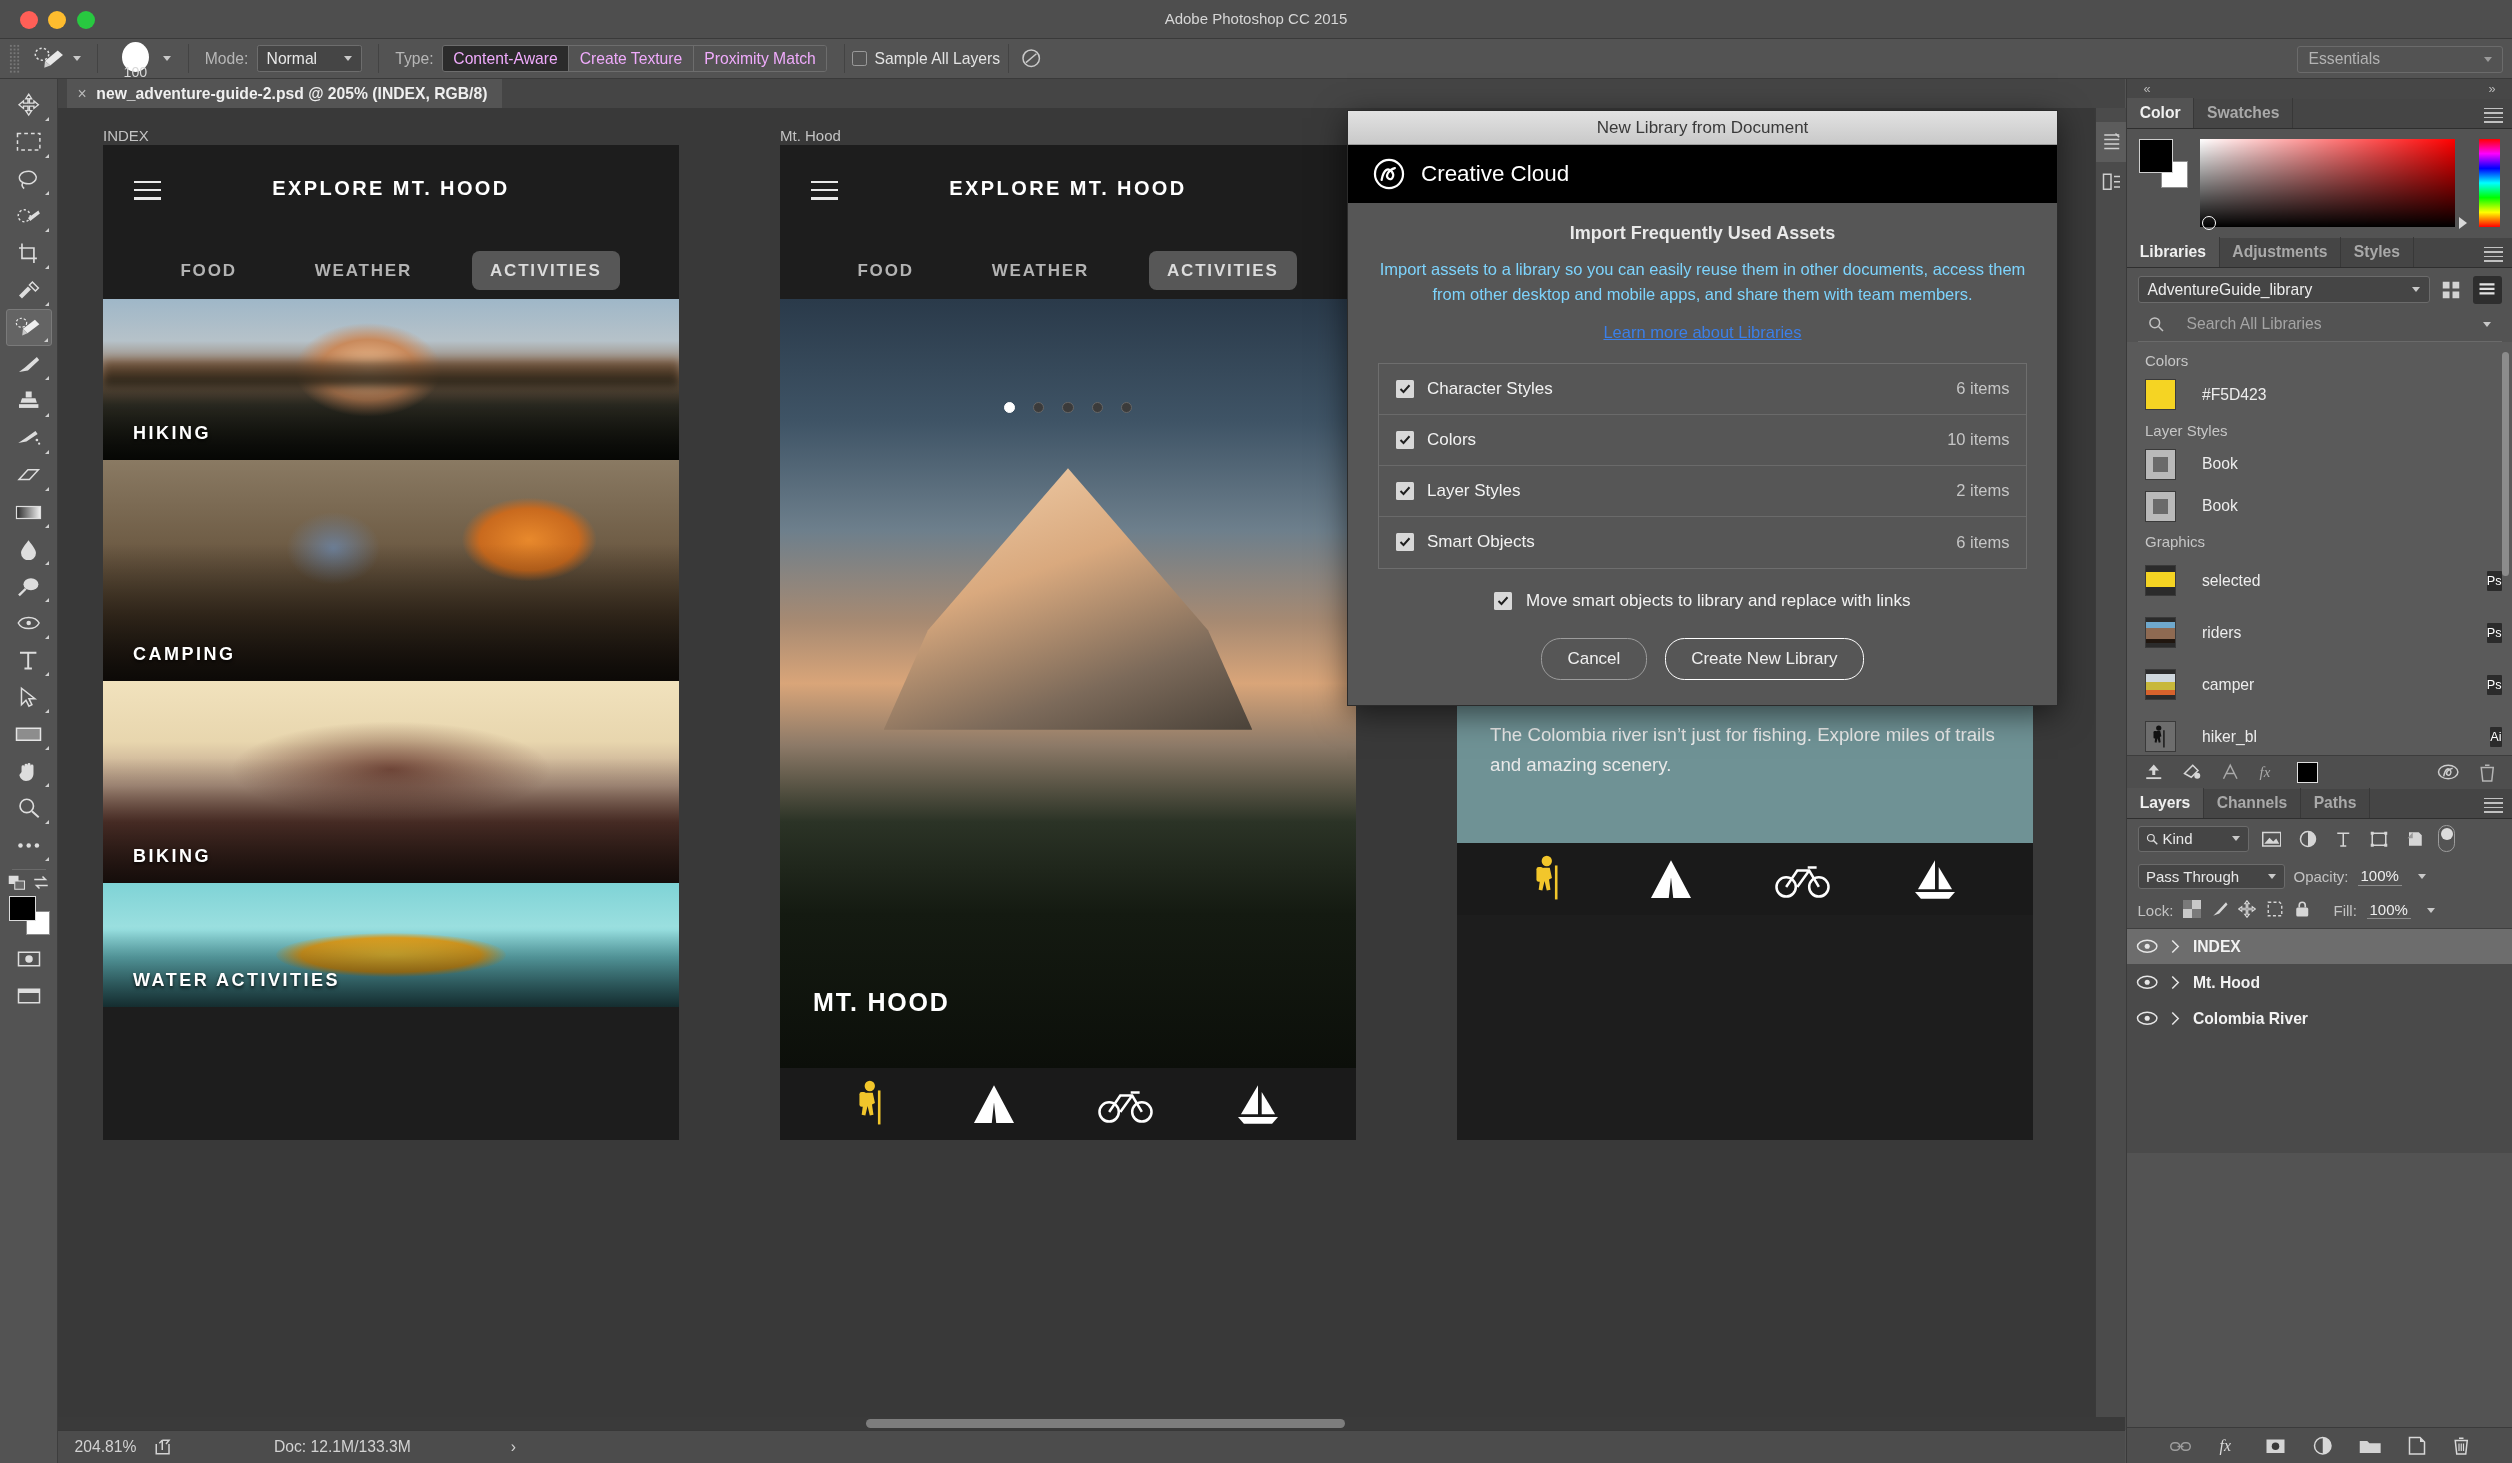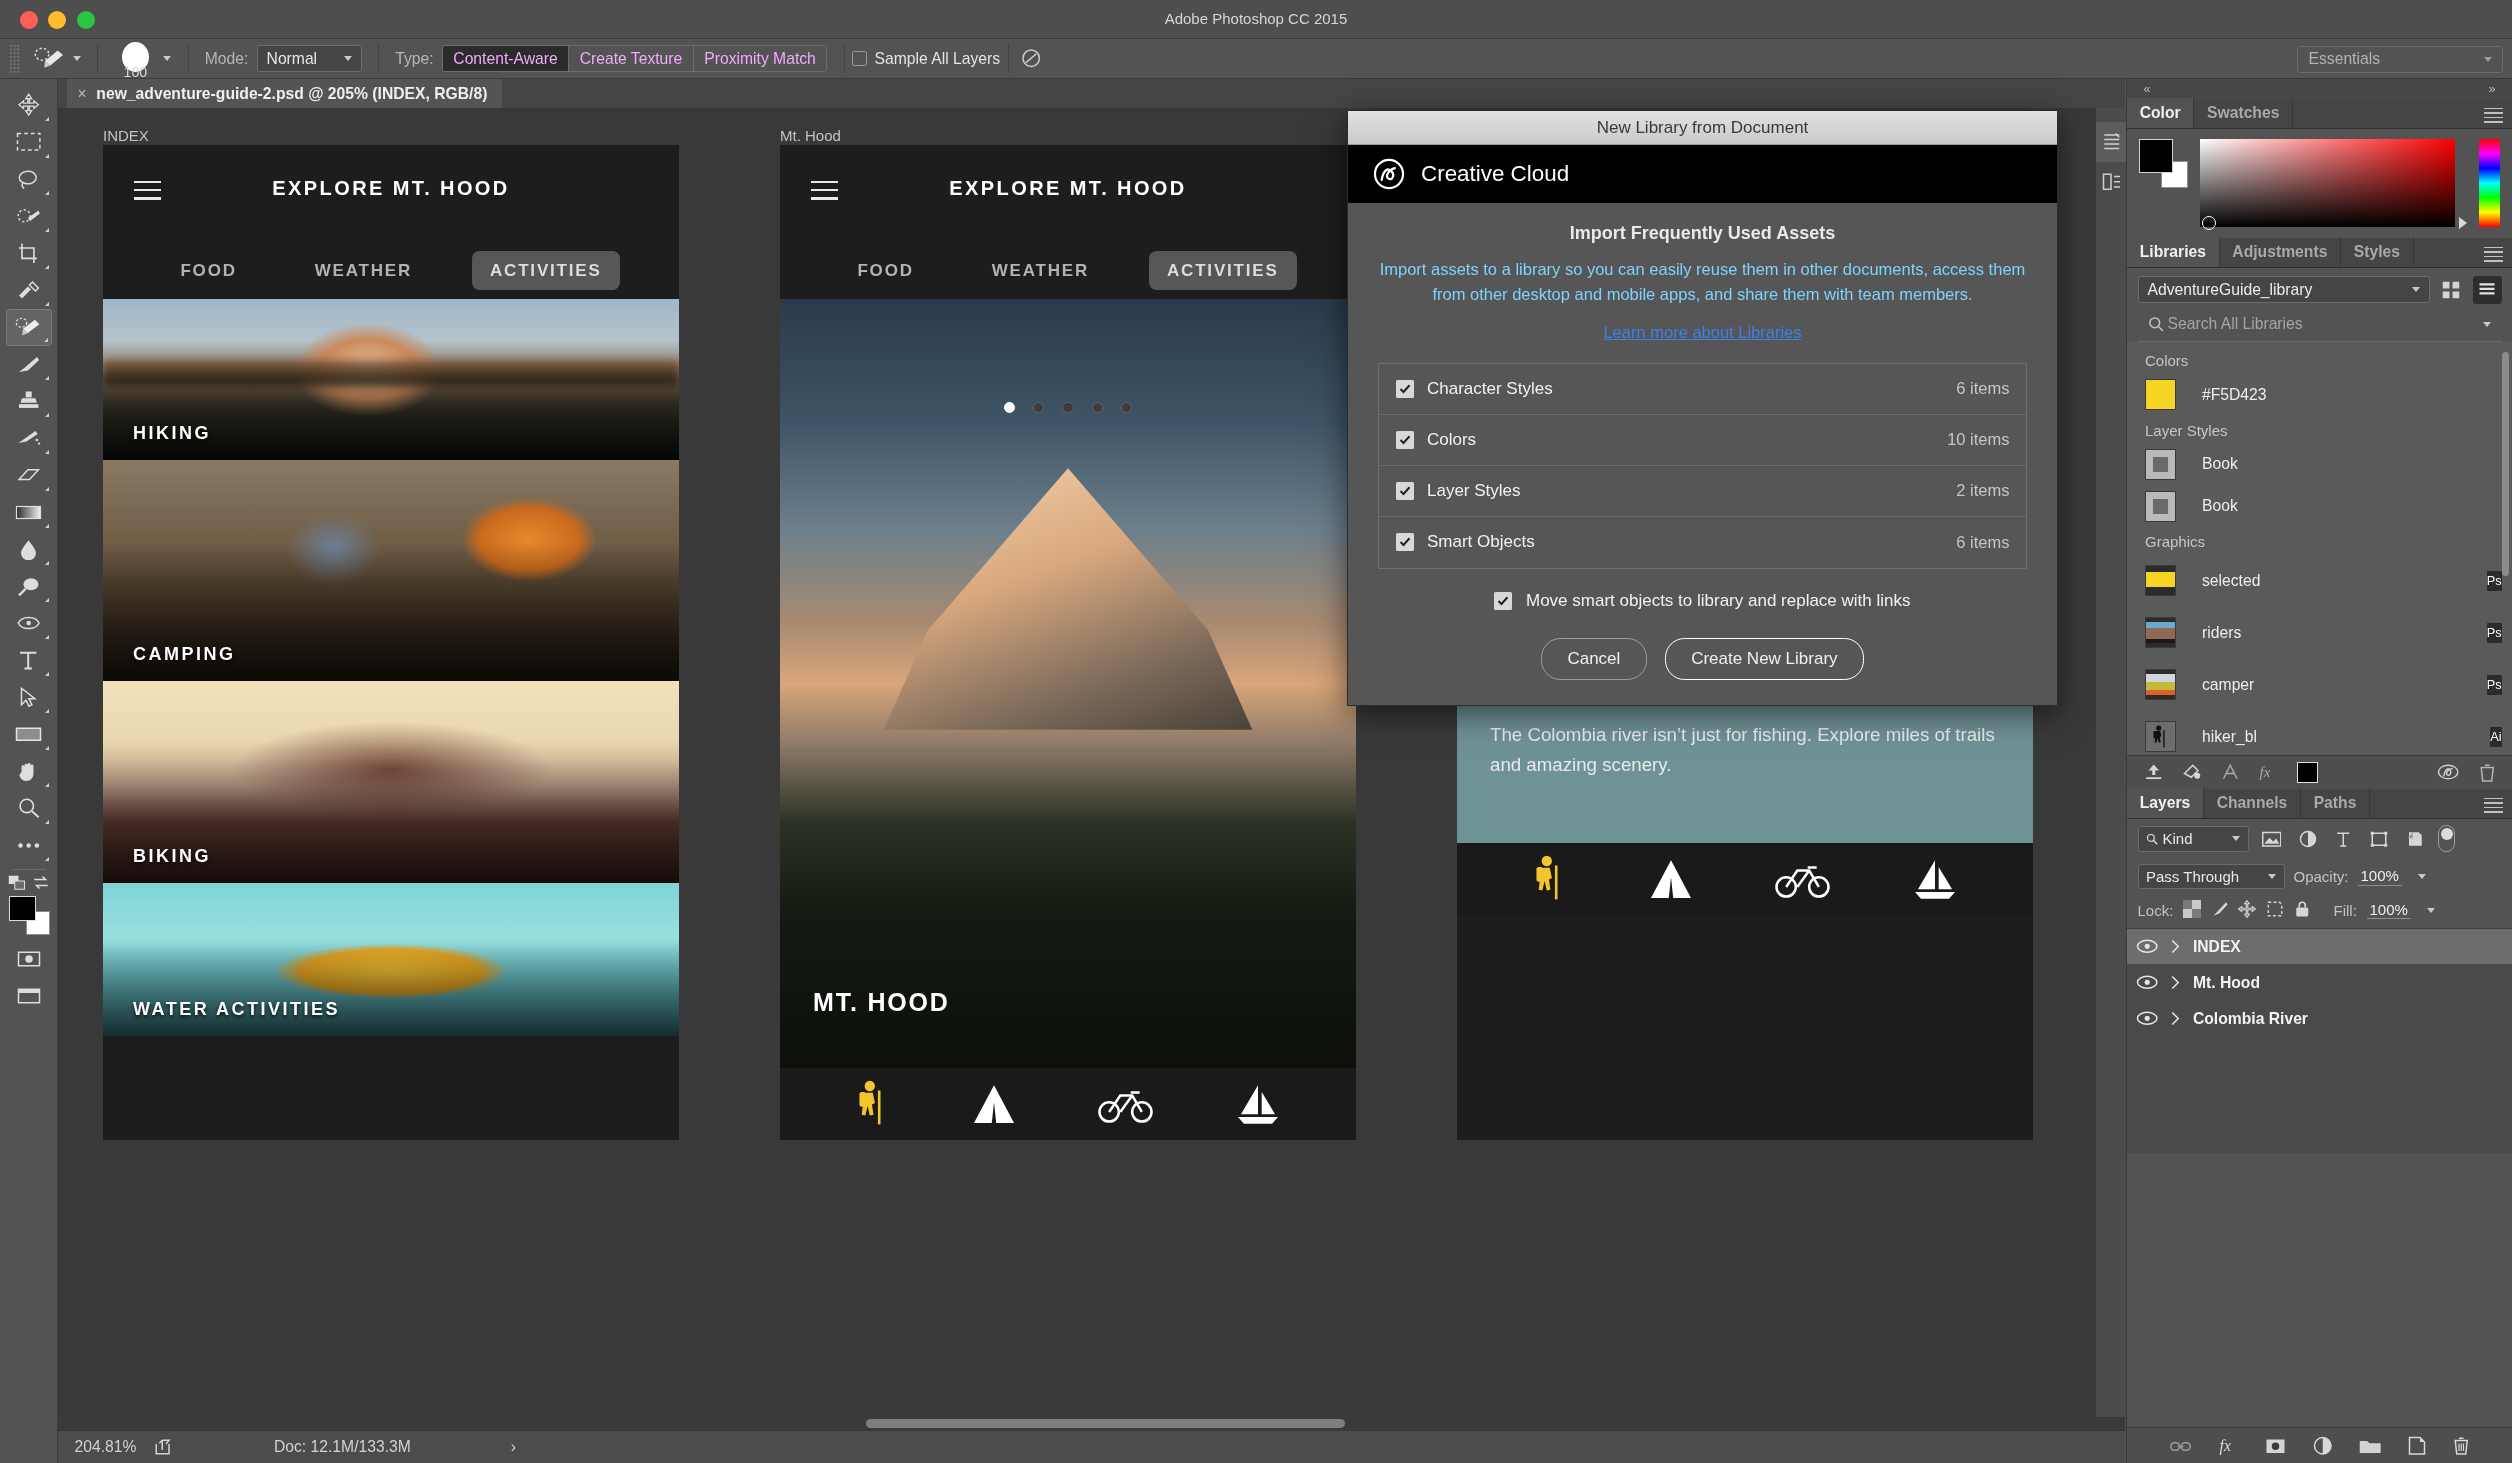--- a/index.html
+++ b/index.html
@@ -230,21 +230,21 @@
     background: linear-gradient(to bottom, #ff0000, #ff00ff, #0000ff, #00ffff, #00ff00, #ffff00, #ff0000); }
   .hue-wrap { position: relative; display:flex; }
   .hue-arrow { position:absolute; left: -8.2px; bottom: -1.5px; width: 0; height: 0;
     border-top: 6px solid transparent; border-bottom: 6px solid transparent; border-left: 8.2px solid #d9d9d9; }
 
   .lib-toolrow { display:flex; align-items:center; gap: 7.5px; padding: 8.2px 10.5px; }
   .lib-select { flex: 1; height: 27px; background: #454545; border: 0.7px solid #6b6b6b; border-radius: 3px;
     color: #ededed; font-size: 15.7px; display:flex; align-items:center; justify-content: space-between; padding: 0 9px; }
   .viewbtn { width: 28.4px; height: 28.4px; display:flex; align-items:center; justify-content:center; border-radius: 3px; }
   .viewbtn.sel { background: #2e2e2e; }
-  .lib-search { display:flex; align-items:center; gap: 3px; padding: 3px 10.5px 7.5px;
+  .lib-search { display:flex; align-items:center; gap: 22px; padding: 3px 10.5px 7.5px;
     border-bottom: 0.7px solid #6a6a6a; margin: 0 10.5px 0 10.5px; }
   .lib-search input { flex: 1; background: transparent; border: none; outline: none;
     color: #cfcfcf; font-size: 15.7px; font-family: "Liberation Sans", sans-serif; }
   .lib-search input::placeholder { color: #a5a5a5; }
 
   .lib-body { position: relative; background: #5a5a5a; height: 413px; overflow: hidden; padding-top: 4.5px; }
   .lib-group { color: #c6c6c6; font-size: 15px; padding: 6px 0 4.5px 18px; }
   .lib-item { display:flex; align-items:center; gap: 26px; padding: 3.7px 10.5px 3.7px 18px; height: 52px; justify-content: flex-end; }
   .lib-thumb { width: 31px; height: 31px; flex: 0 0 auto; border: 0.7px solid #3a3a3a; }
   .lib-label { flex: 1; color: #ededed; font-size: 15.7px; }
@@ -563,21 +563,21 @@
       <div class="card" style="height:221px">
         <div class="ph-camping"></div>
         <div class="scrim"></div>
         <div class="cap">CAMPING</div>
       </div>
       <div class="card" style="height:202px">
         <div class="ph-biking"></div>
         <div class="scrim"></div>
         <div class="cap">BIKING</div>
       </div>
-      <div class="card" style="height:153px">
+      <div class="card" style="height:124px">
         <div class="ph-water"></div>
         <div class="scrim"></div>
         <div class="cap">WATER ACTIVITIES</div>
       </div>
     </div>
 
     <div class="artboard-label" style="left:722px; top:18.7px;">Mt. Hood</div>
     <div class="screen" style="left:722px; top:37px; width:576px; height:995px;">
       <div class="mob-header">
         <div class="hamburger">

